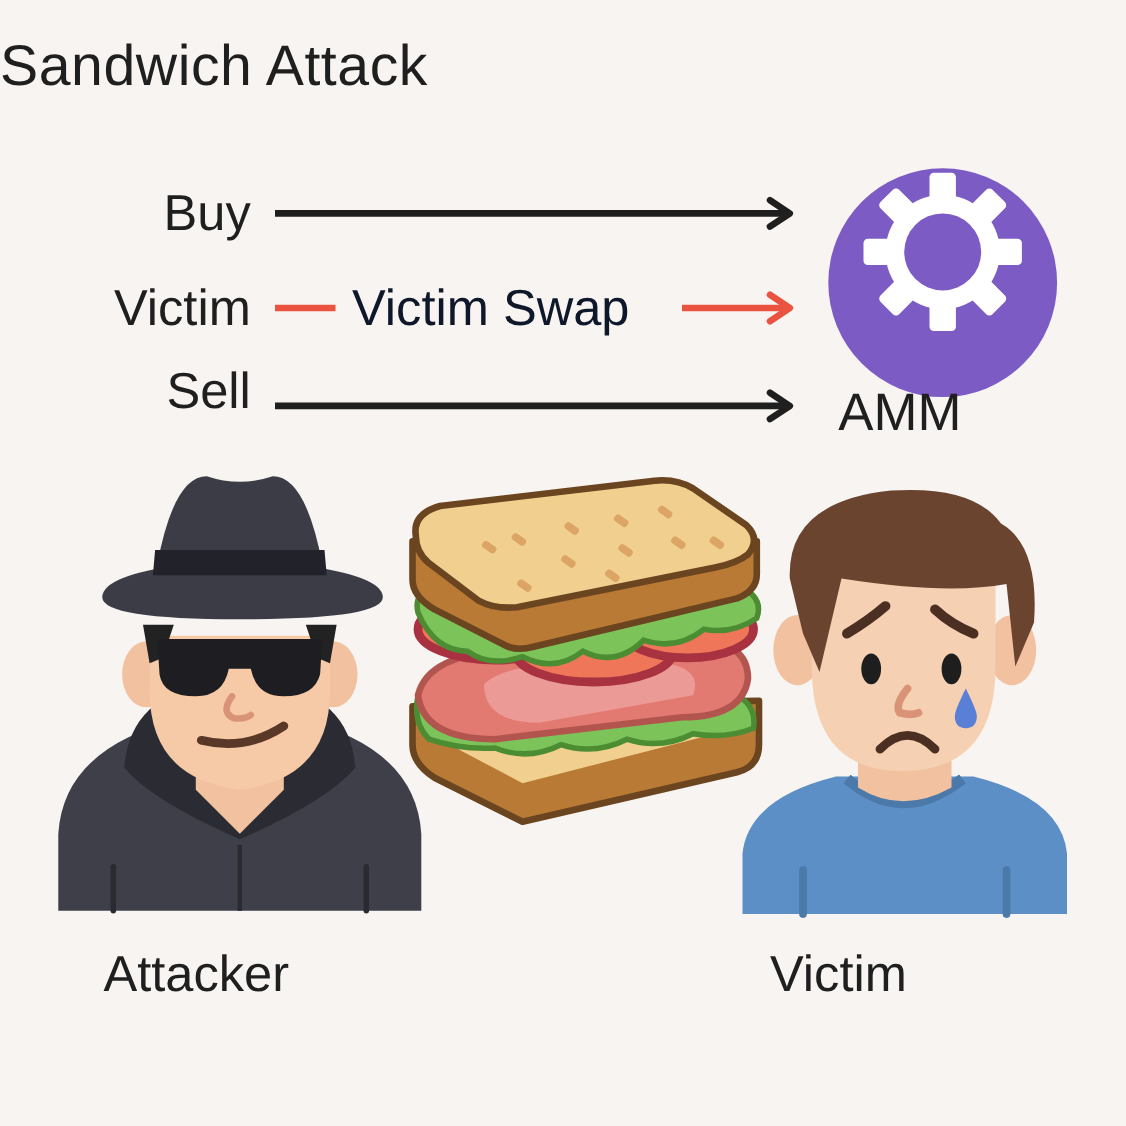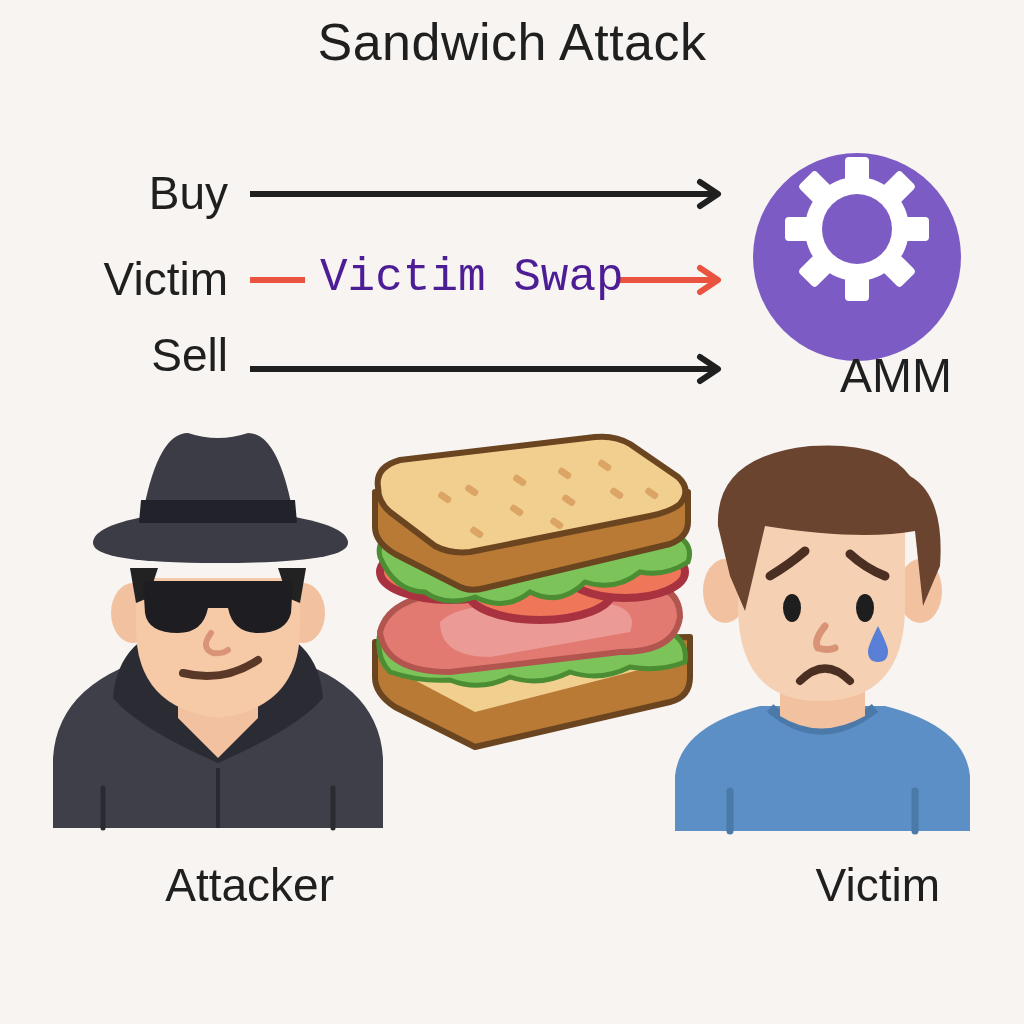--- a/index.html
+++ b/index.html
@@ -1,24 +1,24 @@
 <!DOCTYPE html>
 <html><head>
   <meta charset="utf-8">
   <style>
     html, body { margin: 0; padding: 0; }
     body {
       width: 1024px; height: 1024px; background: #f7f4f1; position: relative; overflow: hidden;
       font-family: "Liberation Sans", "DejaVu Sans", sans-serif; color: #1f1f1f;
     }
     .abs { position: absolute; }
-    .title { left: 0; width: 1024px; top: 12px; text-align: center; font-size: 52px; letter-spacing: 0.5px; }
+    .title { left: 0; width: 1024px; top: 30px; font-size: 52px; letter-spacing: 0.5px; }
     .row-label { font-size: 46px; text-align: right; width: 200px; }
-    .caption { font-size: 46px; text-align: right; }
-    .red { color: #4c1d95; font-family: Liberation Mono, monospace; }
+    .caption { font-size: 46px; text-align: left; }
+    .red { color: #0f172a; }
     svg { position: absolute; overflow: visible; }
   </style>
 </head>
 <body>
 
 <div class="abs title">Sandwich Attack</div>
 
 <div class="abs row-label" style="left:28px; top:166px;">Buy</div>
 <svg style="left:250px; top:180px;" width="480" height="30">
   <line x1="0" y1="14" x2="466" y2="14" stroke="#1f1f1f" stroke-width="6"></line>

